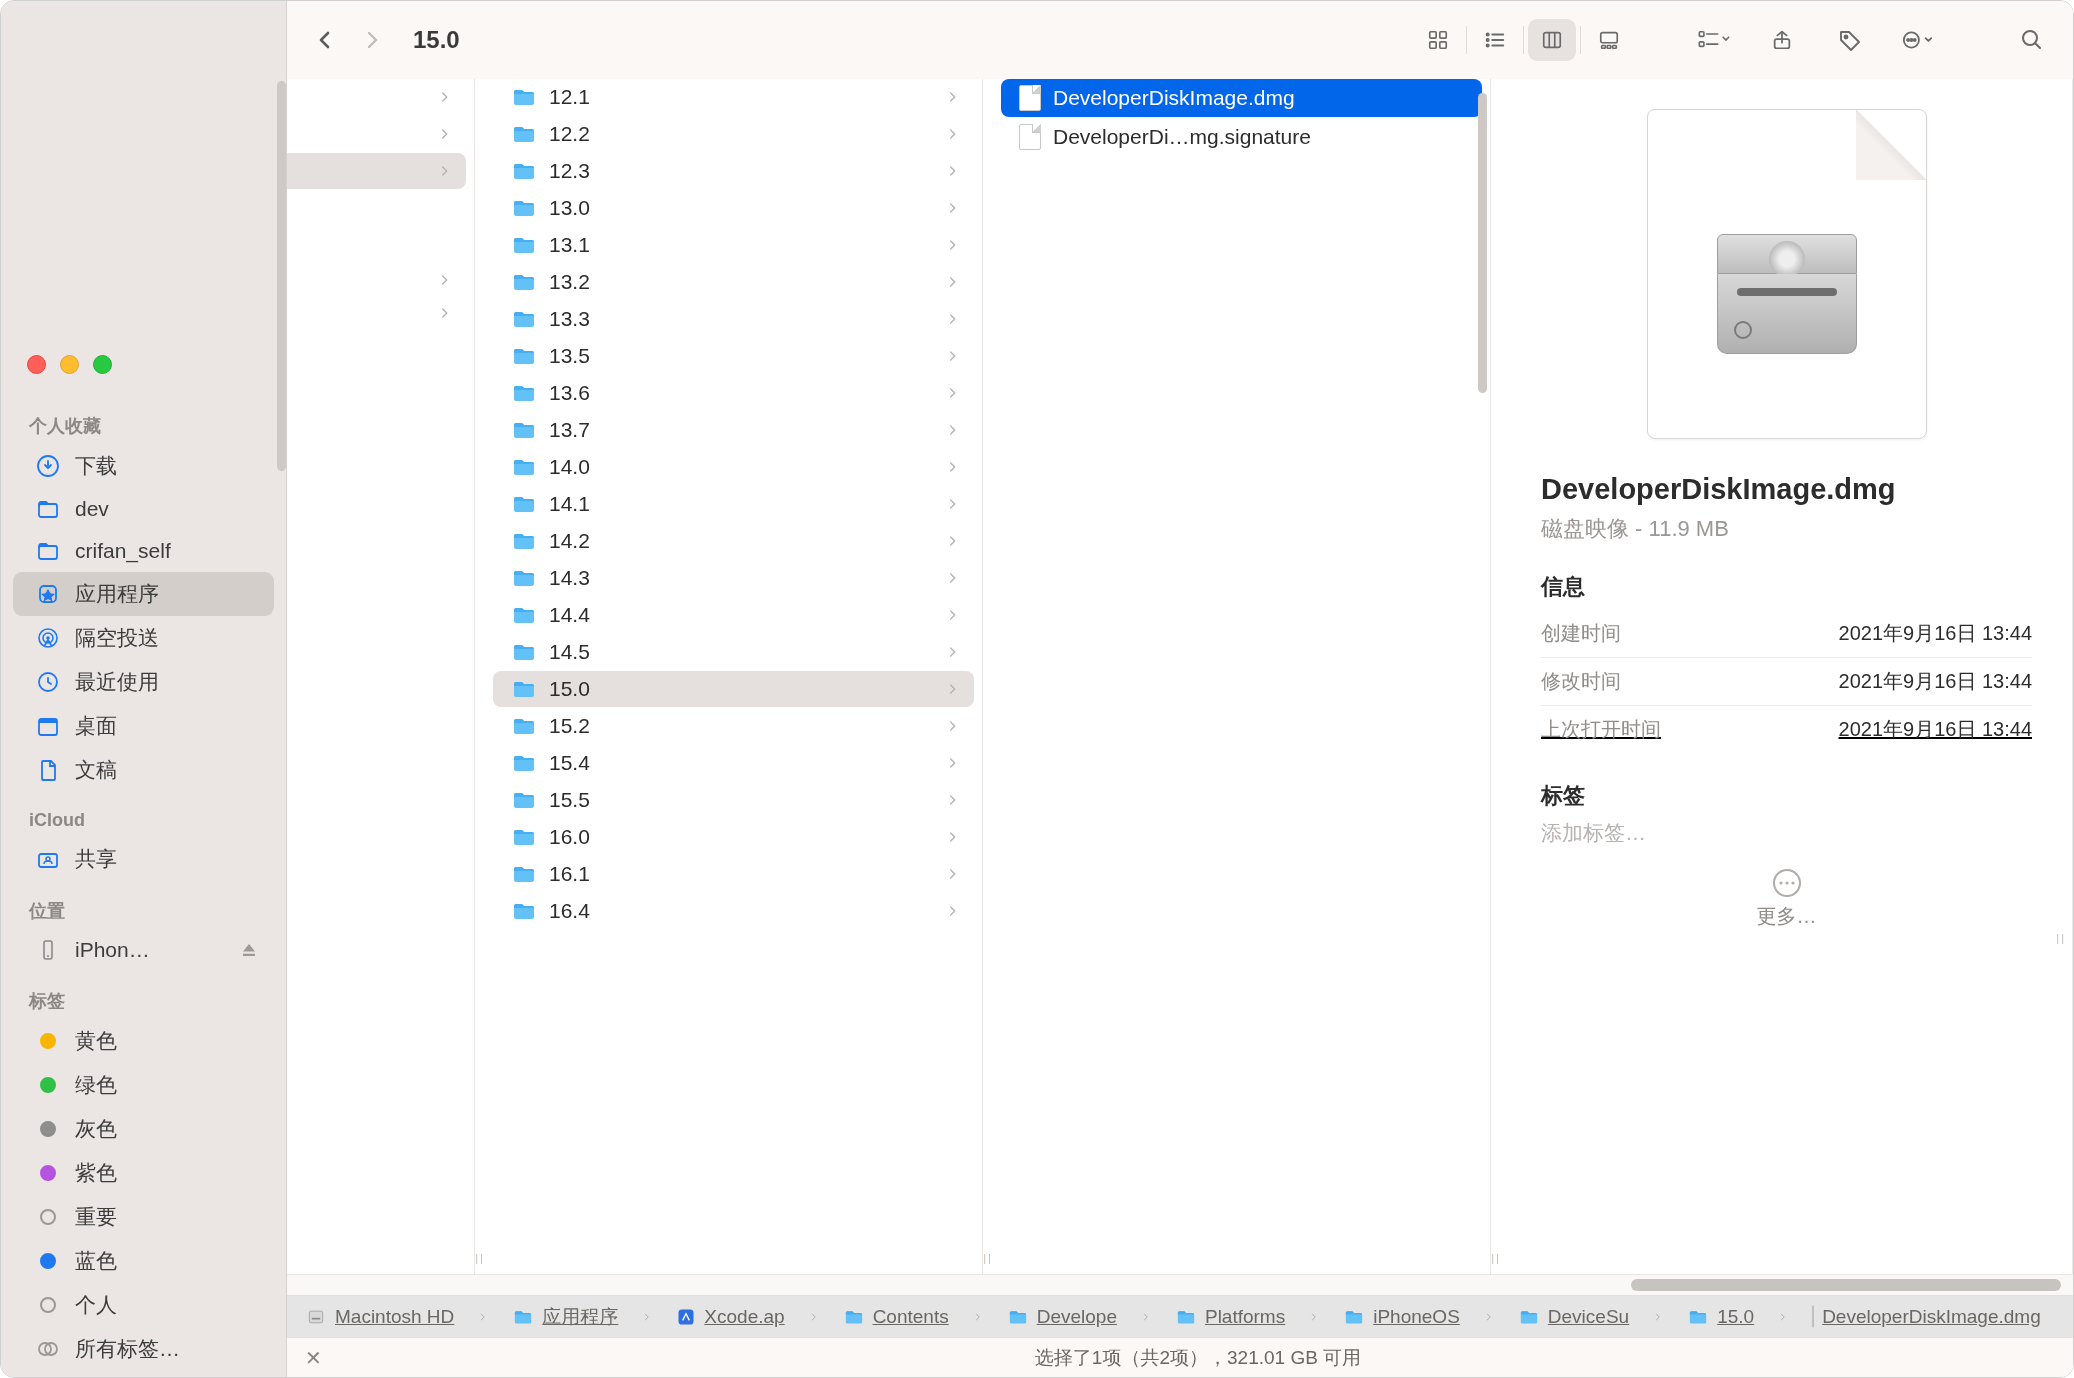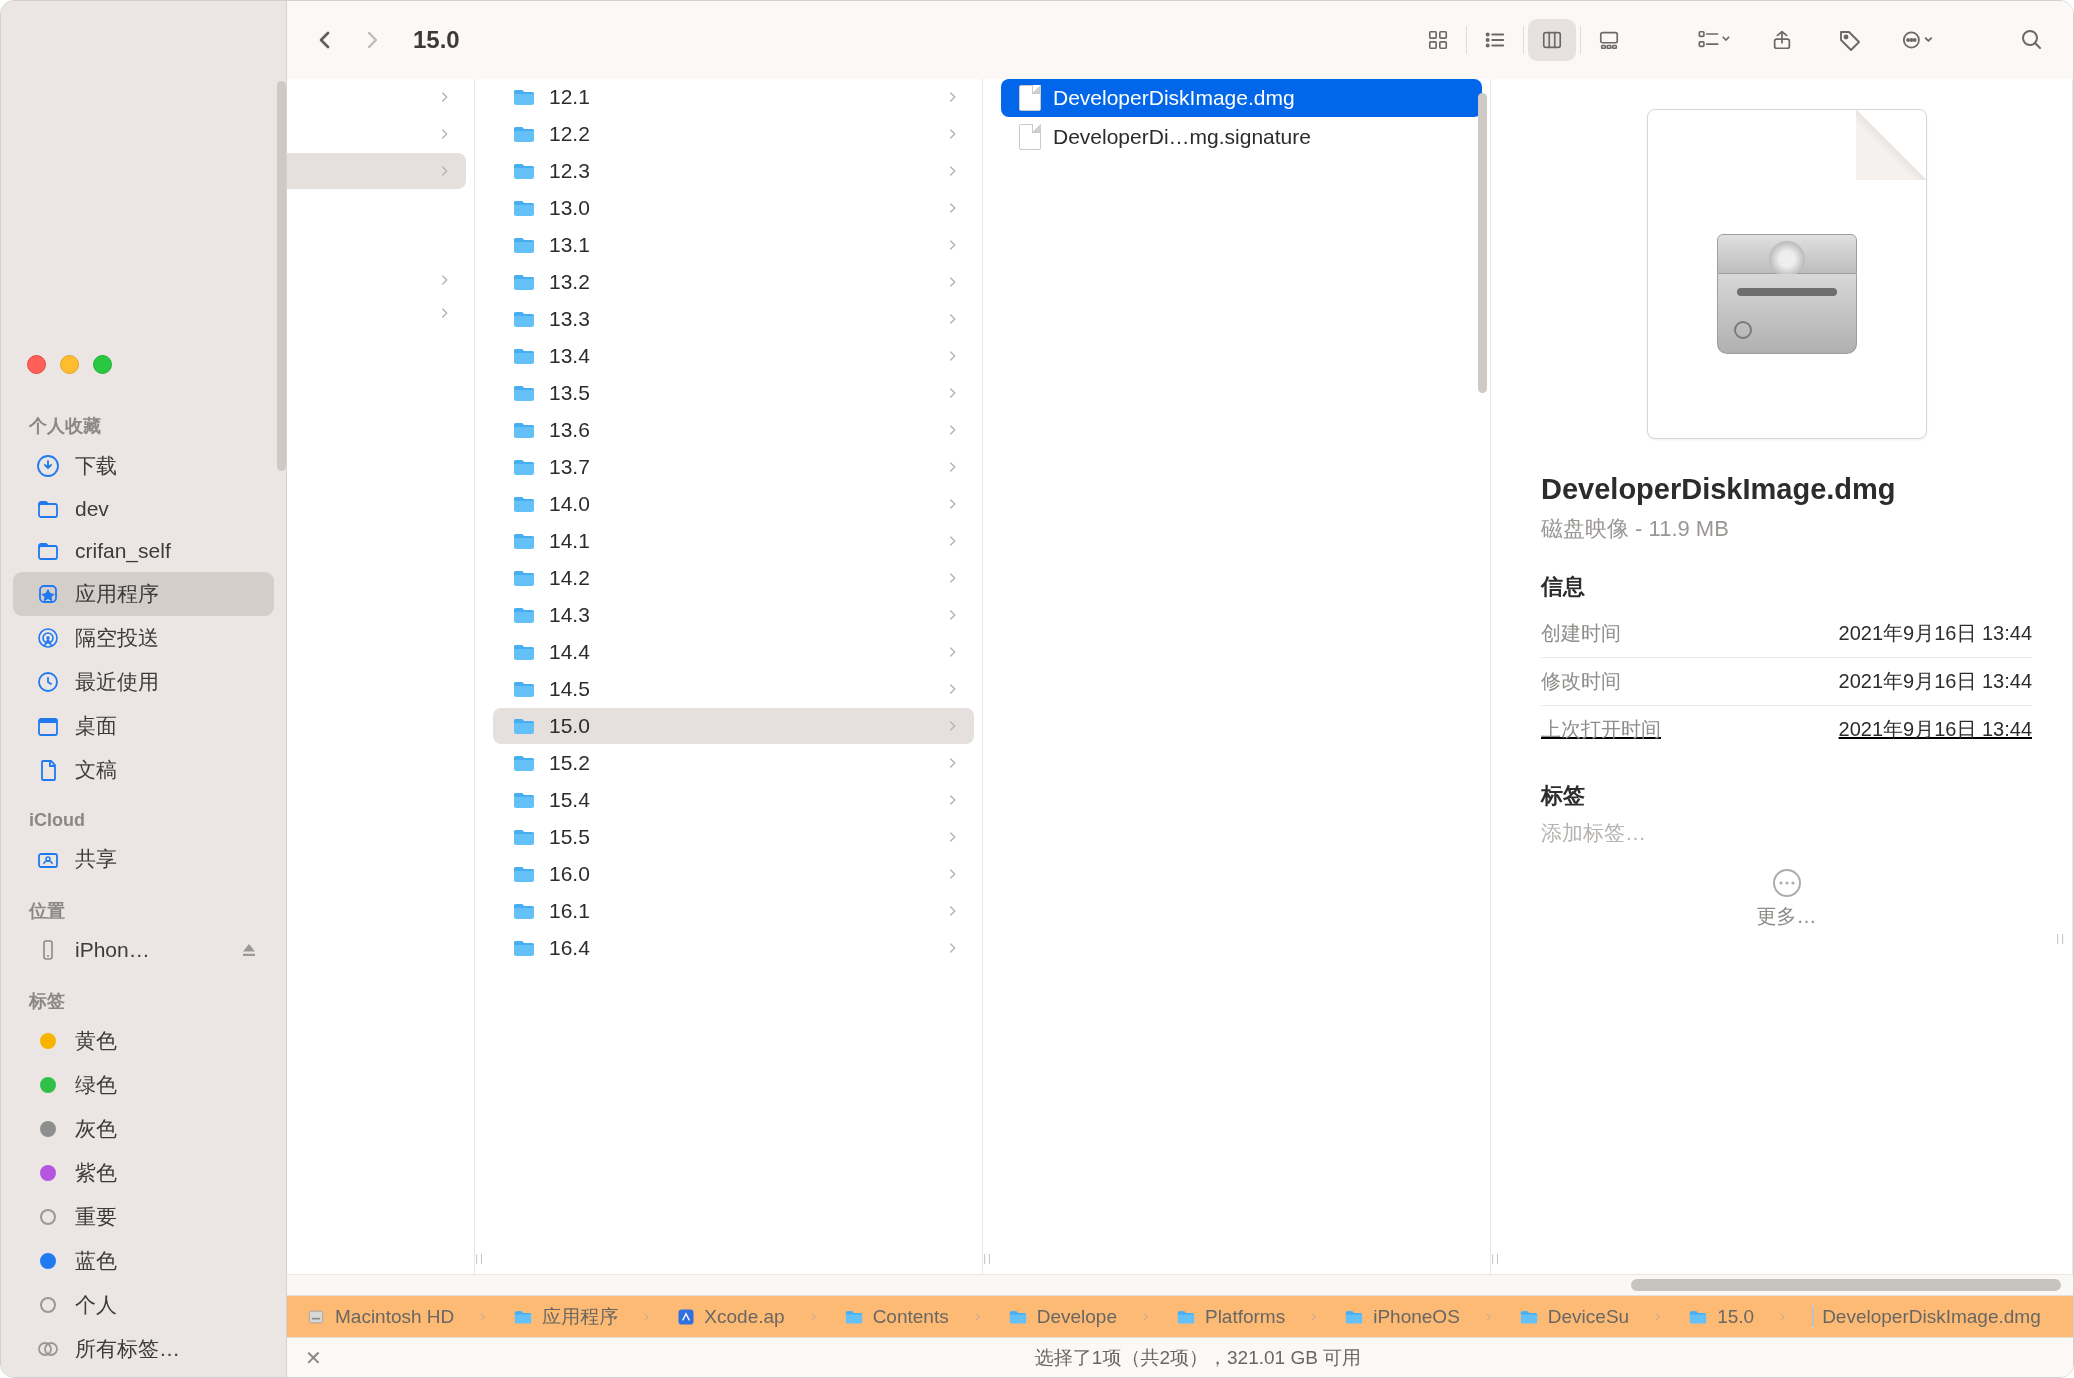--- a/index.html
+++ b/index.html
@@ -73,21 +73,21 @@
   .pv-v { color:#2c2c2c;}
   .pv-addtag { color:#b6b3b0; font-size:21px; margin-top:8px; align-self:flex-start;}
   .pv-more { margin-top:22px; color:#8f8c89; font-size:20px; display:flex; flex-direction:column; align-items:center; gap:6px;}
   .pv-more-icon { width:28px; height:28px; border:2px solid #b0aca9; border-radius:50%; display:flex; align-items:center; justify-content:center; color:#b0aca9;}
 
   
   .hscroll-track { height:21px; background:#faf8f6; border-top:1px solid #e9e6e3; position:relative;}
   .hscroll-thumb { position:absolute; right:12px; top:4px; height:12px; width:430px; background:#c7c3bf; border-radius:6px;}
 
   
-  .pathbar { height: 42px; background: #fdba74; border-top: 1px solid #e4e0dd; display: flex; align-items: center; padding: 0 18px; gap: 24px; font-size: 19px; color: #6a6763; overflow:hidden;}
+  .pathbar { height: 42px; background: #e5e5e5; border-top: 1px solid #e4e0dd; display: flex; align-items: center; padding: 0 18px; gap: 24px; font-size: 19px; color: #6a6763; overflow:hidden;text-decoration:underline;}
   .crumb { display:flex; align-items:center; gap:8px; white-space:nowrap;}
   .crumb-sep { color:#b0aca9; }
   .mini-folder { width:22px; height:18px;}
   .mini-disk { width:22px; height:20px;}
   .mini-app { width:20px; height:20px;}
   .mini-file { width:16px; height:20px; background:#fff; border:1px solid #c0c0c0; border-radius:2px;}
 
   
   .statusbar { height: 40px; background: #fbf8f6; border-top: 1px solid #e4e0dd; display:flex; align-items:center; padding:0 18px; font-size:19px; color:#6a6763; position:relative;}
   .status-close{ color:#8a8681; font-size:20px; cursor:default;}
@@ -535,33 +535,20 @@
                 </svg>
               </span>
             </div>
             <div class="row">
               <span>
                 <svg class="folder-icon" viewBox="0 0 24 22">
                   <use href="#svg-folder"></use>
                 </svg>
               </span>
               <span class="row-label">13.3</span>
-              <span class="chev">
-                <svg width="14" height="20" viewBox="0 0 24 24" class="chev">
-                  <use href="#svg-chev"></use>
-                </svg>
-              </span>
-            </div>
-            <div class="row">
-              <span>
-                <svg class="folder-icon" viewBox="0 0 24 22">
-                  <use href="#svg-folder"></use>
-                </svg>
-              </span>
-              <span class="row-label">13.4</span>
               <span class="chev">
                 <svg width="14" height="20" viewBox="0 0 24 24" class="chev">
                   <use href="#svg-chev"></use>
                 </svg>
               </span>
             </div>
             <div class="row">
               <span>
                 <svg class="folder-icon" viewBox="0 0 24 22">
                   <use href="#svg-folder"></use>

